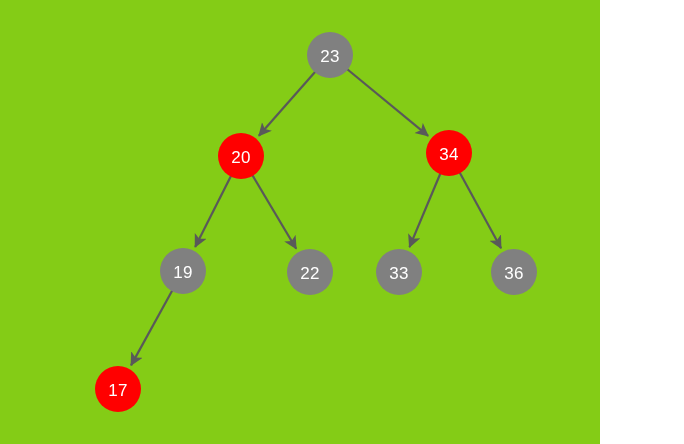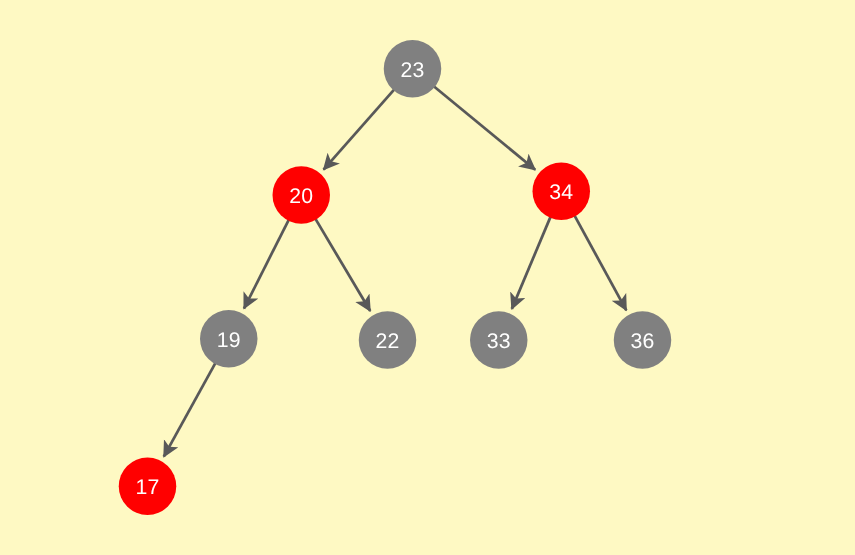--- a/index.html
+++ b/index.html
@@ -6,23 +6,23 @@
   html, body {
     margin: 0;
     padding: 0;
     background: #ffffff;
   }
   body {
     font-family: "Liberation Sans", sans-serif;
   }
   #canvas-wrap {
     position: relative;
-    width: 684px;
+    width: 600px;
     height: 444px;
-    background: #fef9c3;
+    background: #84cc16;
     overflow: hidden;
   }
   #tree-svg {
     position: absolute;
     left: 0;
     top: 0;
     width: 684px;
     height: 444px;
     display: block;
   }

